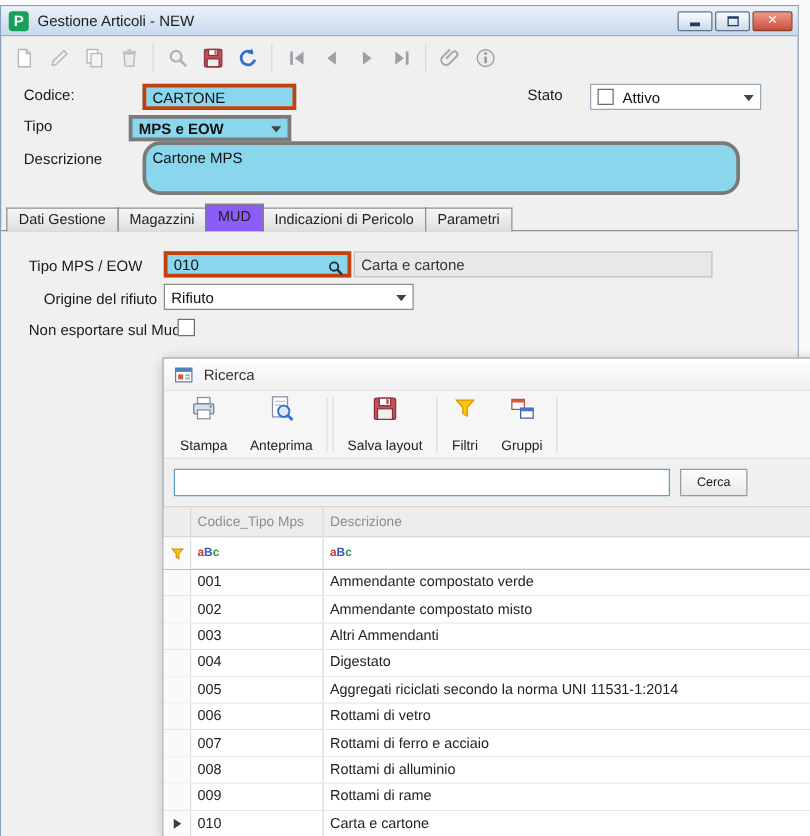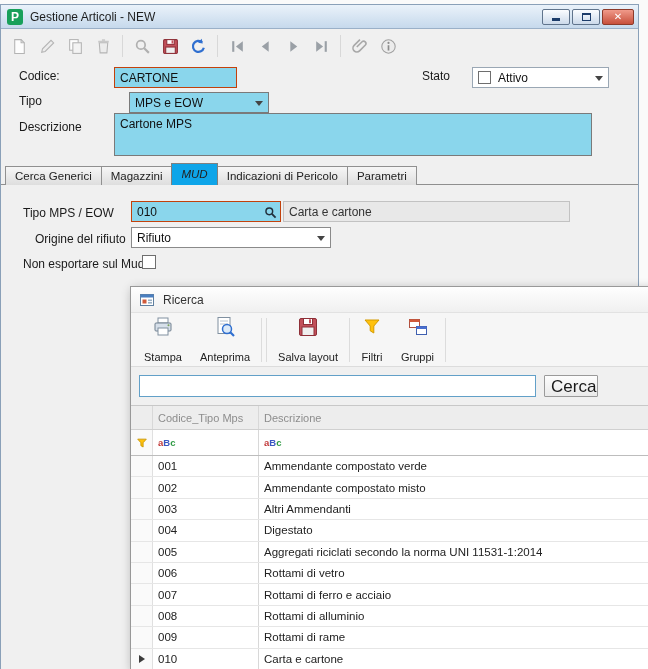--- a/index.html
+++ b/index.html
@@ -23,53 +23,53 @@
   .glyph-min { width:8px; height:3px; background:#1c3c6a; margin-top:6px; }
   .glyph-max { width:9px; height:8px; border:1px solid #1c3c6a; border-top-width:2px; }
 
   .mw-toolbar { height:34px; display:flex; align-items:center; padding-left:6px; gap:4px; }
   .tbtn { width:24px; height:26px; display:flex; align-items:center; justify-content:center;
           background:transparent; border:none; padding:0; }
   .tsep { width:1px; height:22px; background:#d8d8d8; margin:0 3px; flex:none; }
 
   .mw-label { position:absolute; font-size:12px; color:#1a1a1a; }
   .field { position:absolute; font-size:12px; color:#111; display:flex; align-items:center; padding:0 5px; }
-  .cyan  { background:#8ad6ec; border:1px solid #c2410c; }
+  .cyan  { background:#8ad6ec; border:3px solid #c2410c; }
   .combo { padding-right:16px; }
   .combo-arrow { position:absolute; right:5px; top:50%; margin-top:-2px; width:0; height:0;
                  border-left:4px solid transparent; border-right:4px solid transparent; border-top:5px solid #444; }
   .swatch { width:13px; height:13px; background:#fff; border:1px solid #6e6e6e; margin-right:7px; flex:none; }
   .readonly { background:#e8e8e8; border:1px solid #c2c2c2; color:#333; }
   .mag-btn { position:absolute; right:2px; top:2px; width:16px; height:16px; border:none; background:transparent;
              display:flex; align-items:center; justify-content:center; padding:0; }
   .checkbox { position:absolute; width:14px; height:14px; background:#fff; border:1px solid #6e6e6e; }
 
   .tabstrip { position:absolute; left:4px; top:158px; height:22px; display:flex; align-items:flex-end; z-index:3; }
   .tab { height:19px; line-height:18px; padding:0 9px; font-size:11.5px; color:#222;
          background:linear-gradient(#f6f6f6,#dedede); border:1px solid #909090; border-bottom:none; margin-right:-1px; }
-  .tab.active { height:22px; line-height:21px; background:#0ea5e9; border:1px solid #808080; border-bottom:none;
-                position:relative; z-index:4;font-style:italic; }
+  .tab.active { height:22px; line-height:21px; background:#8b5cf6; border:1px solid #808080; border-bottom:none;
+                position:relative; z-index:4; }
   .panel { position:absolute; left:0; right:0; top:179px; bottom:0; background:#f0f0f0; border-top:1px solid #8f8f8f; }
 
   
   .dlg { position:absolute; left:130px; top:286px; width:530px; height:383px; background:#f2f2f2;
          border:1px solid #989898; box-shadow:2px 3px 10px rgba(0,0,0,.3); z-index:10; }
   .dlg-titlebar { height:26px; background:linear-gradient(#fefefe,#f0f0f0); border-bottom:1px solid #e2e2e2;
                   display:flex; align-items:center; padding-left:8px; }
   .dlg-title { margin-left:8px; font-size:12px; color:#333; }
   .dlg-toolbar { height:54px; background:#f6f6f6; border-bottom:1px solid #dcdcdc;
                  display:flex; align-items:center; padding-left:4px; }
   .dbtn { display:flex; flex-direction:column; align-items:center; justify-content:center; gap:13px;
           padding:0 9px; height:48px; background:transparent; border:none; font-size:11px; color:#222;
           font-family:inherit; }
   .dsep { width:1px; height:44px; background:#dcdcdc; margin:0 2px; flex:none; }
   .search-row { height:38px; background:#f0f0f0; display:flex; align-items:center; padding:0 8px; gap:8px; }
   .search-input { width:397px; height:22px; border:1px solid #62a0c8; background:#fff; padding:0 4px;
                   font-family:inherit; font-size:12px; }
-  .cerca-btn { width:54px; height:22px; font-size:17px; font-family:inherit; color:#1a1a1a;
+  .cerca-btn { width:54px; height:22px; font-size:10px; font-family:inherit; color:#1a1a1a;
                background:linear-gradient(#fdfdfd,#eaeaea); border:1px solid #9a9a9a; border-radius:1px; }
 
   .grid { position:absolute; left:0; right:0; top:118px; bottom:0; background:#fff; border-top:1px solid #c8c8c8; }
   .g-header { height:24px; display:flex; background:#ededed; border-bottom:1px solid #d0d0d0;
               color:#8d8d8d; font-size:11px; }
   .g-rowhead { width:22px; flex:none; border-right:1px solid #d8d8d8; display:flex; align-items:center;
                justify-content:center; }
   .g-col1 { width:106px; flex:none; border-right:1px solid #d8d8d8; padding-left:5px; display:flex; align-items:center; }
   .g-col2 { flex:1; padding-left:5px; display:flex; align-items:center; }
   .g-filter { height:26px; display:flex; background:#fff; border-bottom:1px solid #bdbdbd; font-size:9.5px; }
@@ -192,30 +192,30 @@
     <div class="field cyan" style="left:113px; top:62px; width:123px; height:21px;">CARTONE</div>
 
     <span class="mw-label" style="left:421px; top:64px;">Stato</span>
     <div class="field combo" style="left:455px; top:62px; width:137px; height:21px; background:#fff; border:1px solid #9aa7b4;margin-left:16px;">
       <span class="swatch"></span>
       <span>Attivo</span>
       <span class="combo-arrow"></span>
     </div>
 
     <span class="mw-label" style="left:18px; top:89px;">Tipo</span>
-    <div class="field cyan combo" style="left:128px; top:87px; width:140px; height:21px; border-color:#7a7a7a;">
+    <div class="field cyan combo" style="left:102px; top:87px; width:130px; height:21px; border-color:#7a7a7a;font-weight:bold;">
       <span>MPS e EOW</span>
       <span class="combo-arrow"></span>
     </div>
 
     <span class="mw-label" style="left:18px; top:115px;">Descrizione</span>
-    <div class="field cyan" style="left:113px; top:108px; width:478px; height:43px; align-items:flex-start; padding-top:3px; border-color:#7a7a7a;">Cartone MPS</div>
+    <div class="field cyan" style="left:113px; top:108px; width:478px; height:43px; align-items:flex-start; padding-top:3px; border-color:#7a7a7a;border-radius:14px;">Cartone MPS</div>
 
     <div class="tabstrip">
-      <span class="tab">Cerca Generici</span>
+      <span class="tab">Dati Gestione</span>
       <span class="tab">Magazzini</span>
       <span class="tab active">MUD</span>
       <span class="tab">Indicazioni di Pericolo</span>
       <span class="tab">Parametri</span>
     </div>
     <div class="panel"></div>
 
     <span class="mw-label" style="left:22px; top:201px; z-index:2;">Tipo MPS / EOW</span>
     <div class="field cyan" style="left:130px; top:196px; width:150px; height:21px; padding-right:20px; z-index:2;">
       <span>010</span>

